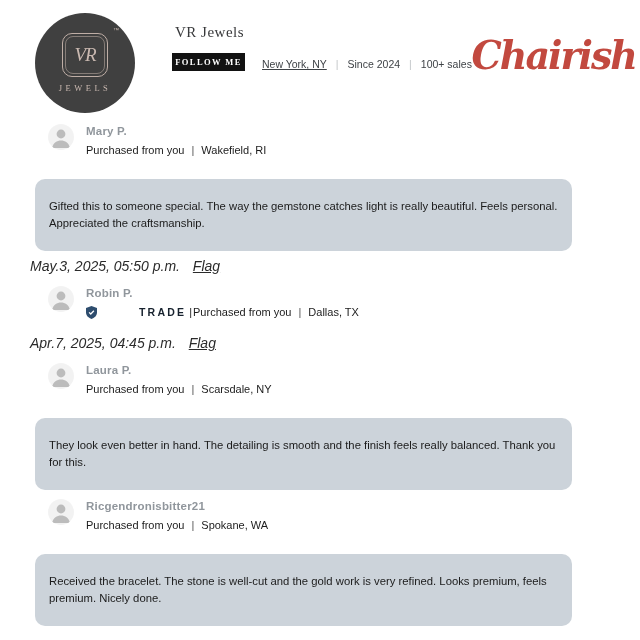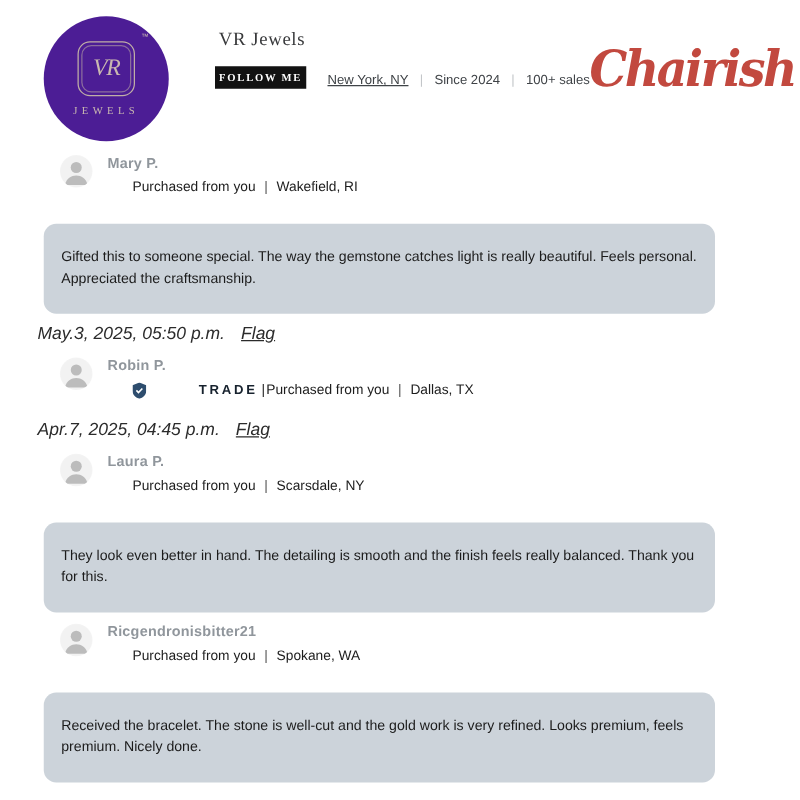--- a/index.html
+++ b/index.html
@@ -3,21 +3,21 @@
 <meta charset="utf-8">
 <style>
   * { margin: 0; padding: 0; box-sizing: border-box; }
   html, body { width: 640px; height: 640px; background: #ffffff;
     font-family: "Liberation Sans", sans-serif; overflow: hidden; }
   .page { position: relative; width: 640px; height: 640px; background: #fff; }
 
   
   .header { position: relative; height: 115px; }
   .logo-circle { position: absolute; left: 35px; top: 13px; width: 100px; height: 100px;
-    border-radius: 50%; background: #4c1d95; display: flex; flex-direction: column;
+    border-radius: 50%; background: #404040; display: flex; flex-direction: column;
     align-items: center; justify-content: center; }
   .logo-frame { position: relative; width: 46px; height: 44px;
     border: 1.3px solid #bfaea6; border-radius: 10px;
     display: flex; align-items: center; justify-content: center; }
   .logo-frame:before { content: ""; position: absolute; inset: 2px;
     border: 0.6px solid rgba(191,174,166,.55); border-radius: 8px; }
   .logo-vr { font-family: "Liberation Serif", serif; font-style: italic;
     font-size: 19px; color: #c9b8b0; letter-spacing: -1px; }
   .logo-tm { position: absolute; right: -12px; top: -7px; font-size: 6px; color: #c9b8b0; }
   .logo-word { margin-top: 6px; font-size: 8.5px; letter-spacing: 3.5px;
@@ -39,21 +39,21 @@
     font-size: 38px; color: #c2493f; letter-spacing: -2px; transform: scaleY(1.05); }
 
   
   .review { position: relative; padding-top: 7px; }
   .review-head { display: flex; margin-left: 48px; margin-bottom: 0; min-height: 44px; }
   .avatar { width: 26px; height: 26px; border-radius: 50%; overflow: hidden;
     background: #f4f4f4; flex: 0 0 26px; margin-top: 2px; }
   .review-id { margin-left: 12px; padding-top: 3px; }
   .reviewer-name { font-size: 11.5px; font-weight: 700; color: #90969c;
     filter: blur(0.6px); margin-bottom: 7px; letter-spacing: .2px; }
-  .review-meta { font-size: 11px; color: #1c1c1c; display: flex; align-items: center; margin-left: 20px; }
+  .review-meta { font-size: 11px; color: #1c1c1c; display: flex; align-items: center; }
   .review-meta .m-sep { color: #555; margin: 0 7px; font-weight: 400; }
   .trade-badge { display: inline-flex; align-items: center; margin-right: 3px; gap: 38px; }
   .trade-badge svg { margin-right: 4px; }
   .trade-label { font-size: 10.5px; font-weight: 700; letter-spacing: 2.2px; color: #17222e; }
   .pipe-tight { color: #1c1c1c; margin-right: 1px; }
 
   .bubble { margin: 13px 0 0 35px; width: 537px; min-height: 49px;
     background: #ccd3da; border-radius: 10px; padding: 19px 14px;
     display: flex; align-items: center;
     font-size: 11.3px; line-height: 1.5; color: #1b1b1b; }

